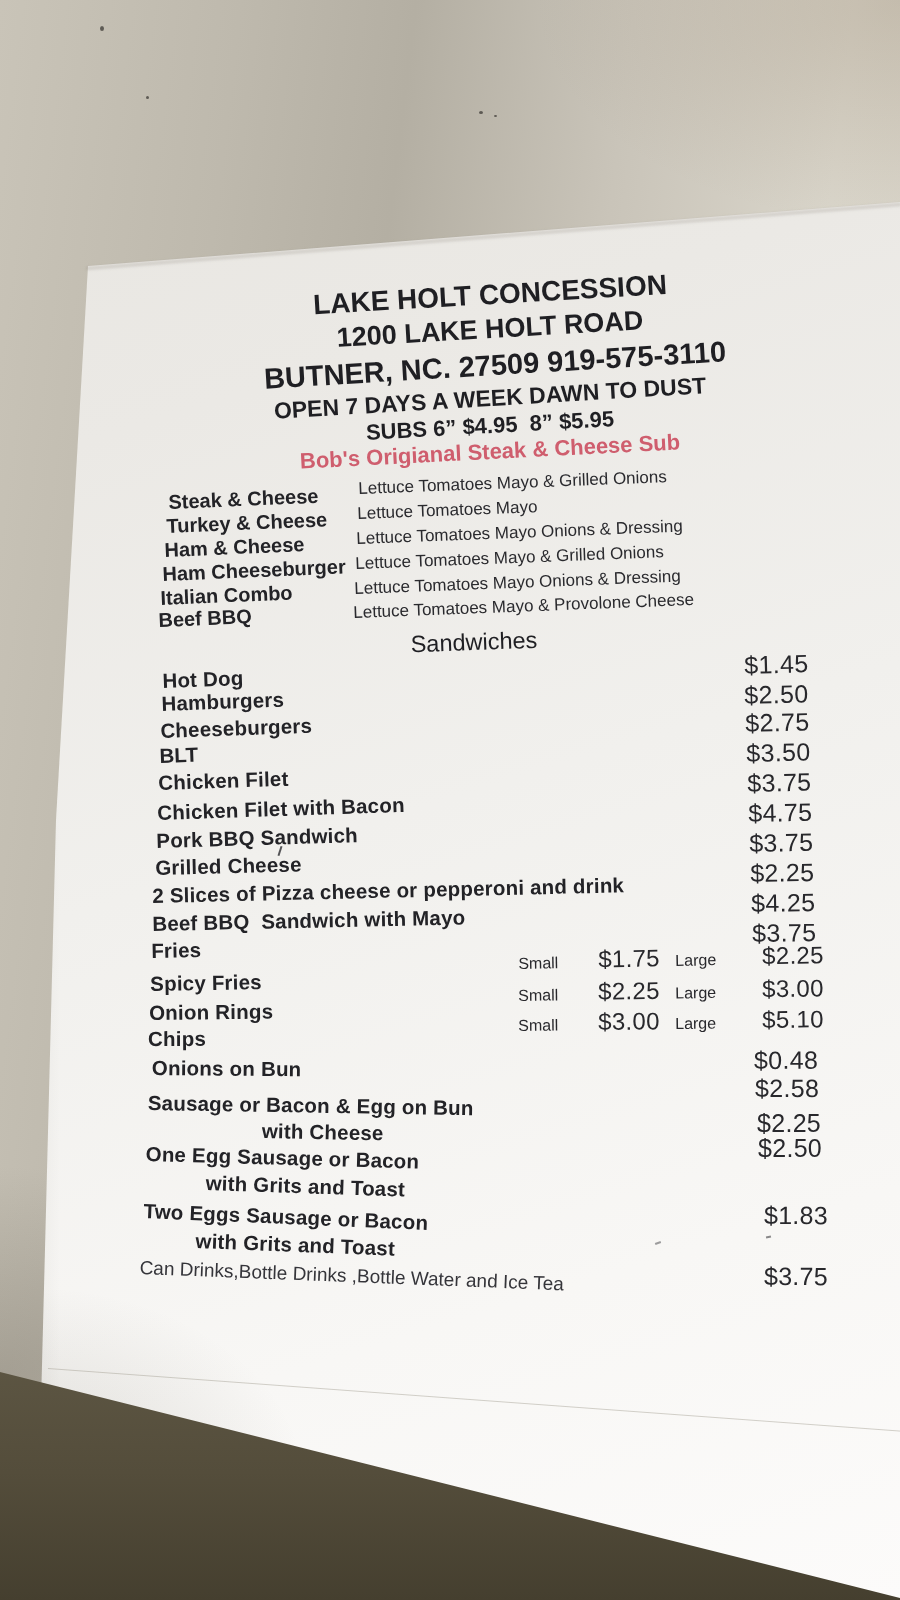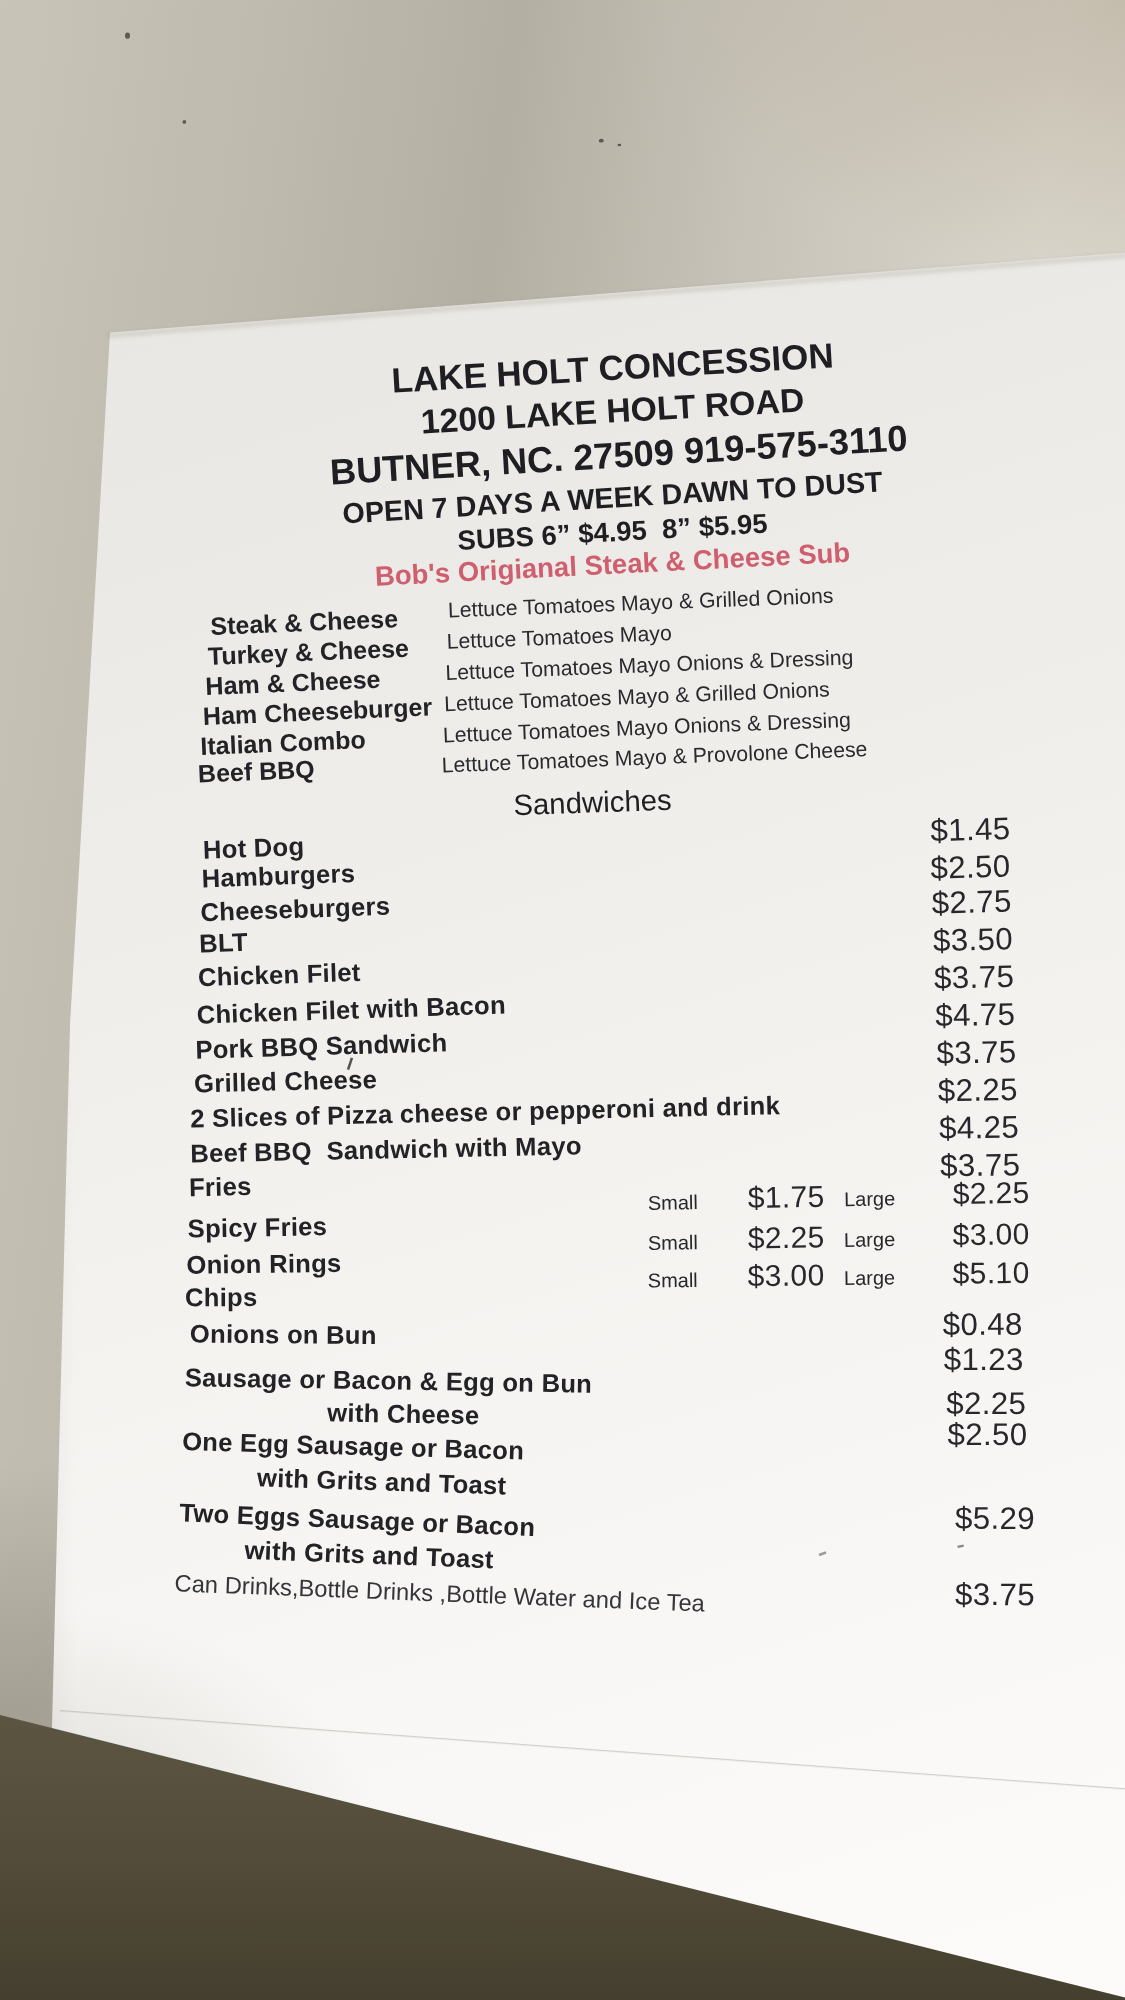--- a/index.html
+++ b/index.html
@@ -115,24 +115,24 @@
     <div class="txt price" style="left:744px;top:682px;transform:rotate(-1.5deg)">$2.50</div>
     <div class="txt price" style="left:745px;top:710px;transform:rotate(-1.5deg)">$2.75</div>
     <div class="txt price" style="left:746px;top:740px;transform:rotate(-1.4deg)">$3.50</div>
     <div class="txt price" style="left:747px;top:770px;transform:rotate(-1.3deg)">$3.75</div>
     <div class="txt price" style="left:748px;top:800px;transform:rotate(-1.2deg)">$4.75</div>
     <div class="txt price" style="left:749px;top:830px;transform:rotate(-1.1deg)">$3.75</div>
     <div class="txt price" style="left:750px;top:860px;transform:rotate(-1deg)">$2.25</div>
     <div class="txt price" style="left:751px;top:890px;transform:rotate(-0.9deg)">$4.25</div>
     <div class="txt price" style="left:752px;top:920px;transform:rotate(-0.8deg)">$3.75</div>
     <div class="txt price" style="left:754px;top:1047px;transform:rotate(-0.3deg)">$0.48</div>
-    <div class="txt price" style="left:755px;top:1075px;transform:rotate(-0.1deg)">$1.23</div>
+    <div class="txt price" style="left:755px;top:1075px;transform:rotate(-0.1deg)">$2.58</div>
     <div class="txt price" style="left:757px;top:1110px;">$2.25</div>
     <div class="txt price" style="left:758px;top:1135px;">$2.50</div>
-    <div class="txt price" style="left:764px;top:1202px;transform:rotate(0.2deg)">$5.29</div>
+    <div class="txt price" style="left:764px;top:1202px;transform:rotate(0.2deg)">$1.83</div>
     <div class="txt price" style="left:764px;top:1263px;transform:rotate(0.2deg)">$3.75</div>
 
     <div class="txt sz" style="left:518px;top:948px;transform:rotate(-1.1deg)">
       <span class="sl">Small</span>
       <span class="sp">$1.75</span>
       <span class="ll">Large</span>
       <span class="lp">$2.25</span>
     </div>
     <div class="txt sz" style="left:518px;top:980px;transform:rotate(-0.9deg)">
       <span class="sl">Small</span>

